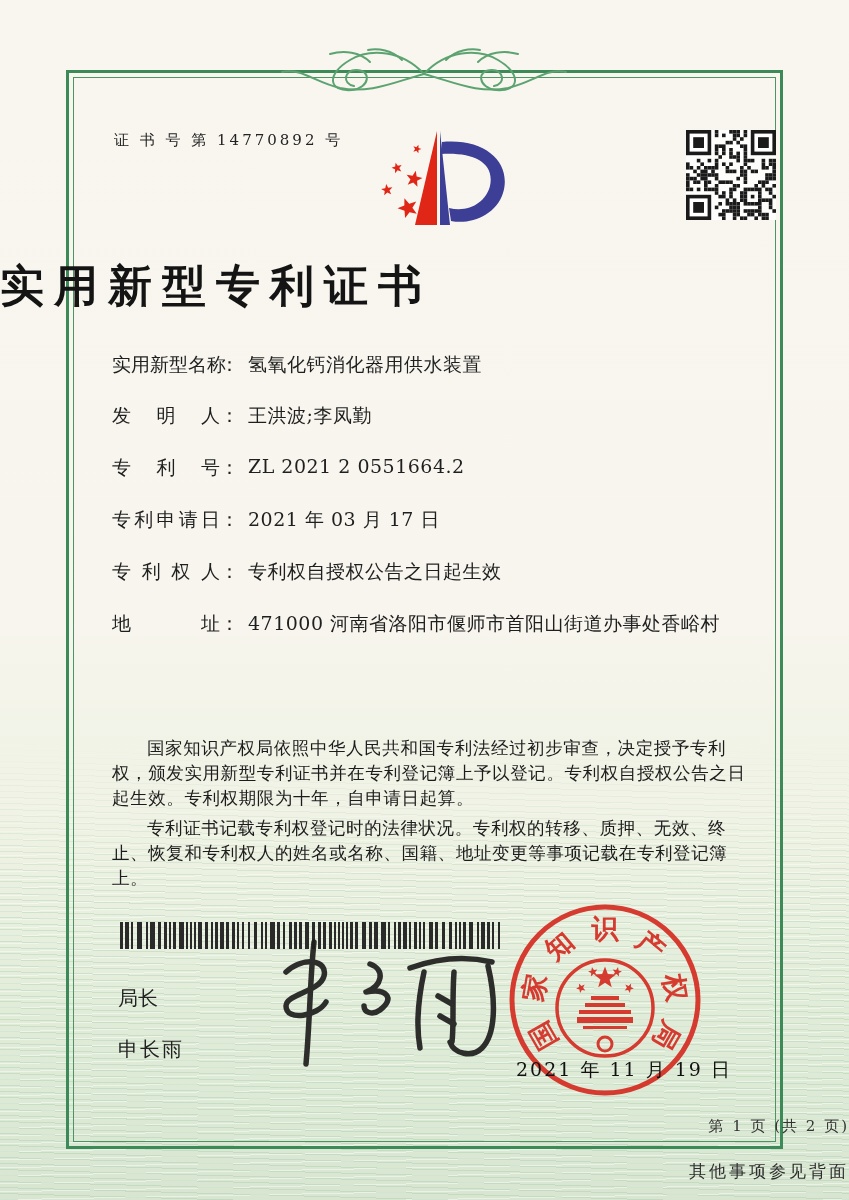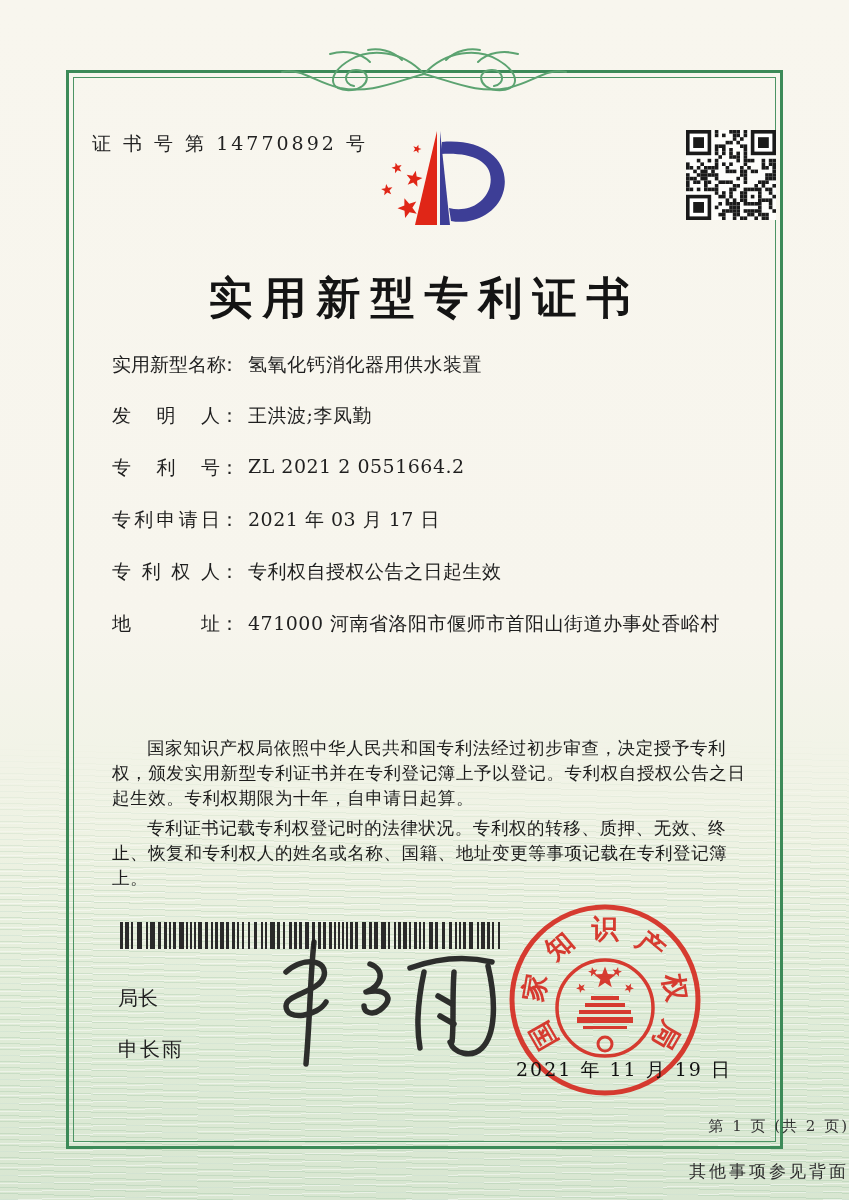--- a/index.html
+++ b/index.html
@@ -9,25 +9,25 @@
   .waves{position:absolute;left:0;right:0;top:740px;bottom:0;pointer-events:none;
         background-image:
           repeating-linear-gradient(1.6deg, rgba(118,172,130,0.20) 0 1px, transparent 1px 6px),
           repeating-linear-gradient(-1.1deg, rgba(255,255,255,0.45) 0 1px, transparent 1px 8px);
         -webkit-mask-image:linear-gradient(to bottom,transparent 0,#000 32%);
         mask-image:linear-gradient(to bottom,transparent 0,#000 32%);}
   .border-outer{position:absolute;left:66px;top:70px;width:711px;height:1073px;
         border:3px solid #3c8a58;}
   .border-inner{position:absolute;left:4px;top:4px;right:4px;bottom:4px;border:1px solid #4c9464;}
   .flourish{position:absolute;left:274px;top:40px;width:300px;height:64px;}
-  .cert-no{position:absolute;left:92px;top:131px;font-size:19px;letter-spacing:3px;color:#222;}
+  .cert-no{position:absolute;left:114px;top:131px;font-size:15px;letter-spacing:3px;color:#222;}
   .logo{position:absolute;left:352px;top:120px;width:175px;height:118px;}
   .qr{position:absolute;left:686px;top:130px;width:90px;height:90px;background:#fdfdfb;}
-  .title{position:absolute;left:0;top:257px;width:100%;text-align:center;
-         font-size:44px;font-weight:bold;letter-spacing:10px;color:#141414;margin-top:12px;}
+  .title{position:absolute;left:0;top:257px;width:100%;text-align:left;
+         font-size:44px;font-weight:bold;letter-spacing:10px;color:#141414;}
   .fields{position:absolute;left:112px;top:352px;width:648px;font-size:19px;}
   .field-row{position:relative;height:27px;margin-bottom:25px;white-space:nowrap;}
   .field-row.first{margin-bottom:24px;}
   .f-label{display:inline-block;width:108px;text-align:justify;text-align-last:justify;vertical-align:top;}
   .f-colon{display:inline-block;margin-right:9px;vertical-align:top;}
   .f-value{letter-spacing:0.5px;}
   .grant-no{position:absolute;left:335px;top:0;}
   .body-text{position:absolute;left:112px;top:708px;width:642px;font-size:17.5px;
          line-height:25px;letter-spacing:0.6px;color:#1c1c1c;margin-top:28px;}
   .body-text p{margin:0 0 5px 0;text-indent:2em;}

